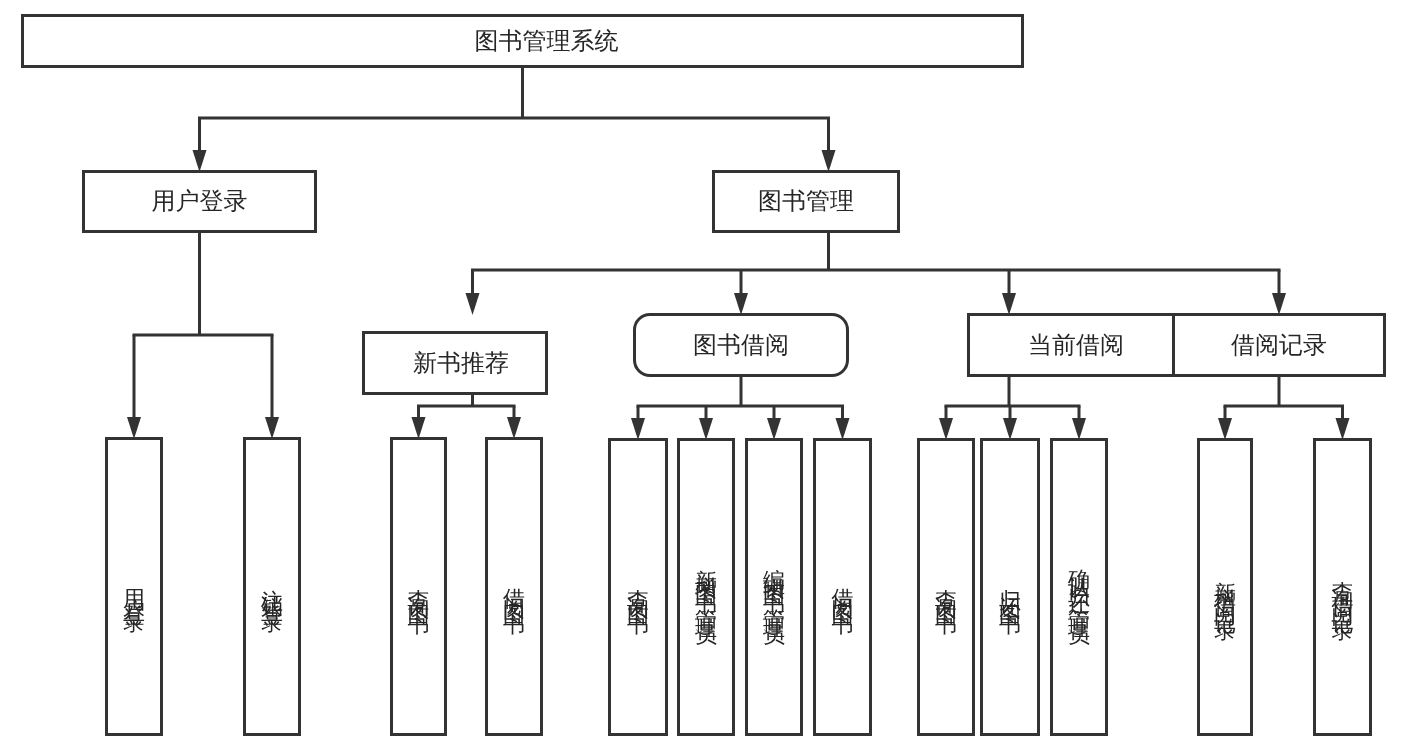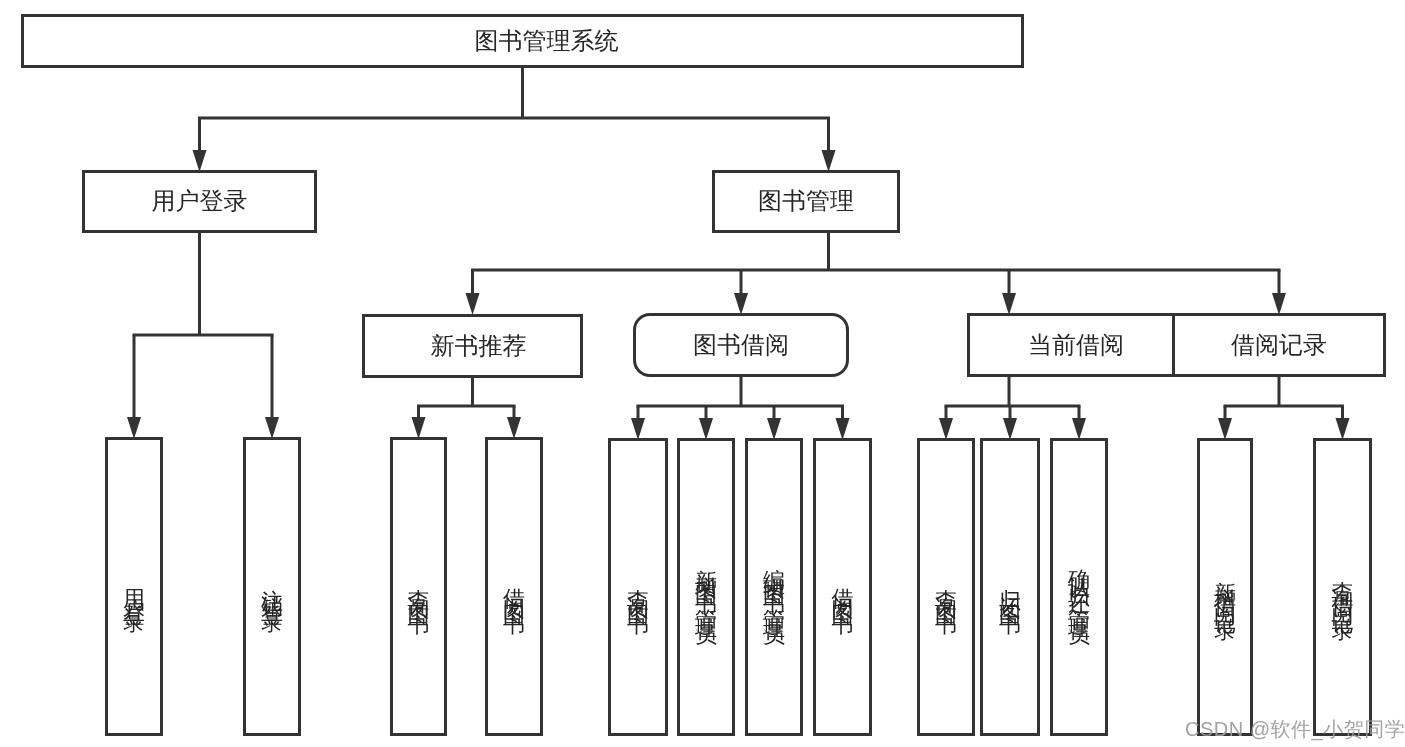--- a/index.html
+++ b/index.html
@@ -123,21 +123,21 @@
     </div>
     <div class="node" style="left: 712px; top: 170px; width: 188px; height: 63px;">
       <span class="lbl">图书管理</span>
     </div>
     <div class="node vertical" style="left: 105px; top: 437px; width: 58px; height: 299px;">
       <span class="lbl">用户登录</span>
     </div>
     <div class="node vertical" style="left: 243px; top: 437px; width: 58px; height: 299px;">
       <span class="lbl">注销登录</span>
     </div>
-    <div class="node" style="left: 362px; top: 314px; width: 221px; height: 64px; padding-left: 12px;">
+    <div class="node" style="left: 362px; top: 331px; width: 186px; height: 64px; padding-left: 12px;">
       <span class="lbl">新书推荐</span>
     </div>
     <div class="node" style="left: 633px; top: 313px; width: 216px; height: 64px; border-radius: 17px;">
       <span class="lbl">图书借阅</span>
     </div>
     <div class="node" style="left: 935px; top: 313px; width: 218px; height: 64px; margin-left: 32px;">
       <span class="lbl">当前借阅</span>
     </div>
     <div class="node" style="left: 1172px; top: 313px; width: 214px; height: 64px;">
       <span class="lbl">借阅记录</span>
@@ -168,14 +168,13 @@
     </div>
     <div class="node vertical" style="left: 1050px; top: 438px; width: 58px; height: 298px;">
       <span class="lbl">确认归还（管理员）</span>
     </div>
     <div class="node vertical" style="left: 1197px; top: 438px; width: 56px; height: 298px;">
       <span class="lbl">新增借阅记录</span>
     </div>
     <div class="node vertical" style="left: 1313px; top: 438px; width: 59px; height: 298px;">
       <span class="lbl">查询借阅记录</span>
     </div>
-    <div class="watermark">CSDN @软件_小贺同学</div>
 </div>
 
 </body></html>

